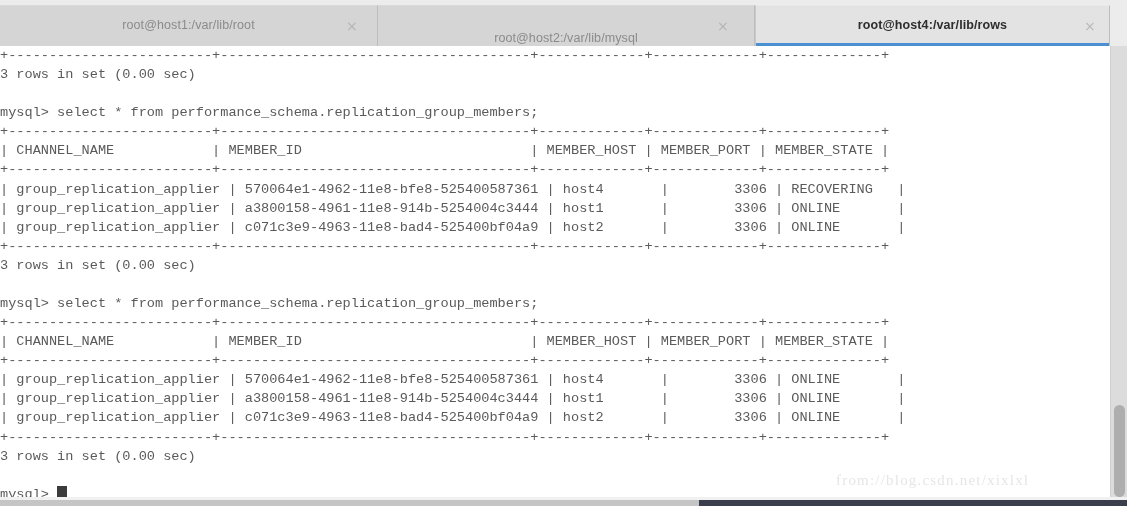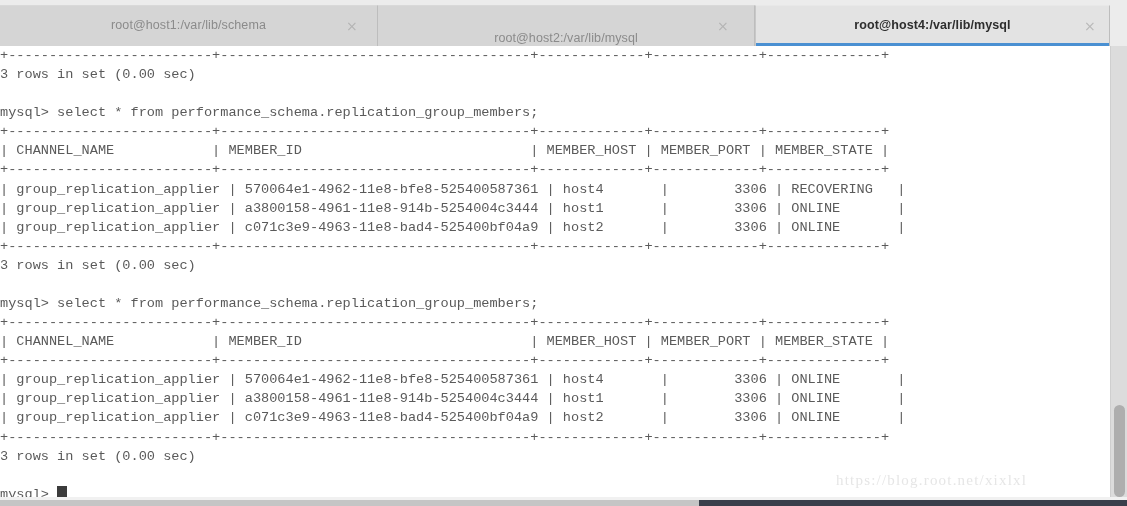--- a/index.html
+++ b/index.html
@@ -190,41 +190,41 @@
 </style>
 </head>
 <body>
 
 <div id="app">
 
   <div id="tabbar">
     <div id="tabbar-strip"></div>
 
     <div class="tab inactive" style="left:0px; width:378px;">
-      <span class="tab-title">root@host1:/var/lib/schema</span>
+      <span class="tab-title">root@host1:/var/lib/root</span>
       <span class="tab-close" style="left:346px;">×</span>
     </div>
 
     <div class="tab inactive" style="left:378px; width:377px;align-items:flex-end;">
       <span class="tab-title">root@host2:/var/lib/mysql</span>
       <span class="tab-close" style="left:339px;">×</span>
     </div>
 
     <div class="tab active" style="left:755px; width:355px;">
-      <span class="tab-title">root@host4:/var/lib/mysql</span>
+      <span class="tab-title">root@host4:/var/lib/rows</span>
       <span class="tab-close" style="left:328px;">×</span>
       <span class="tab-underline"></span>
     </div>
   </div>
 
   <div id="terminal">
     <pre id="term-text"><span class="term-line">+-------------------------+--------------------------------------+-------------+-------------+--------------+</span><span class="term-line">3 rows in set (0.00 sec)</span><span class="term-line"></span><span class="term-line">mysql&gt; select * from performance_schema.replication_group_members;</span><span class="term-line">+-------------------------+--------------------------------------+-------------+-------------+--------------+</span><span class="term-line">| CHANNEL_NAME            | MEMBER_ID                            | MEMBER_HOST | MEMBER_PORT | MEMBER_STATE |</span><span class="term-line">+-------------------------+--------------------------------------+-------------+-------------+--------------+</span><span class="term-line">| group_replication_applier | 570064e1-4962-11e8-bfe8-525400587361 | host4       |        3306 | RECOVERING   |</span><span class="term-line">| group_replication_applier | a3800158-4961-11e8-914b-5254004c3444 | host1       |        3306 | ONLINE       |</span><span class="term-line">| group_replication_applier | c071c3e9-4963-11e8-bad4-525400bf04a9 | host2       |        3306 | ONLINE       |</span><span class="term-line">+-------------------------+--------------------------------------+-------------+-------------+--------------+</span><span class="term-line">3 rows in set (0.00 sec)</span><span class="term-line"></span><span class="term-line">mysql&gt; select * from performance_schema.replication_group_members;</span><span class="term-line">+-------------------------+--------------------------------------+-------------+-------------+--------------+</span><span class="term-line">| CHANNEL_NAME            | MEMBER_ID                            | MEMBER_HOST | MEMBER_PORT | MEMBER_STATE |</span><span class="term-line">+-------------------------+--------------------------------------+-------------+-------------+--------------+</span><span class="term-line">| group_replication_applier | 570064e1-4962-11e8-bfe8-525400587361 | host4       |        3306 | ONLINE       |</span><span class="term-line">| group_replication_applier | a3800158-4961-11e8-914b-5254004c3444 | host1       |        3306 | ONLINE       |</span><span class="term-line">| group_replication_applier | c071c3e9-4963-11e8-bad4-525400bf04a9 | host2       |        3306 | ONLINE       |</span><span class="term-line">+-------------------------+--------------------------------------+-------------+-------------+--------------+</span><span class="term-line">3 rows in set (0.00 sec)</span><span class="term-line"></span><span class="term-line">mysql&gt; <span class="cursor"></span></span></pre>
   </div>
 
-  <div id="watermark">https://blog.root.net/xixlxl</div>
+  <div id="watermark">from://blog.csdn.net/xixlxl</div>
 
   <div id="vscroll">
     <div id="vscroll-thumb" style="top: 358.66px;"></div>
   </div>
 
   <div id="term-bottom-edge"></div>
 
   <div id="hscroll">
     <div id="hscroll-thumb" style="width: 698.74px;"></div>
   </div>

